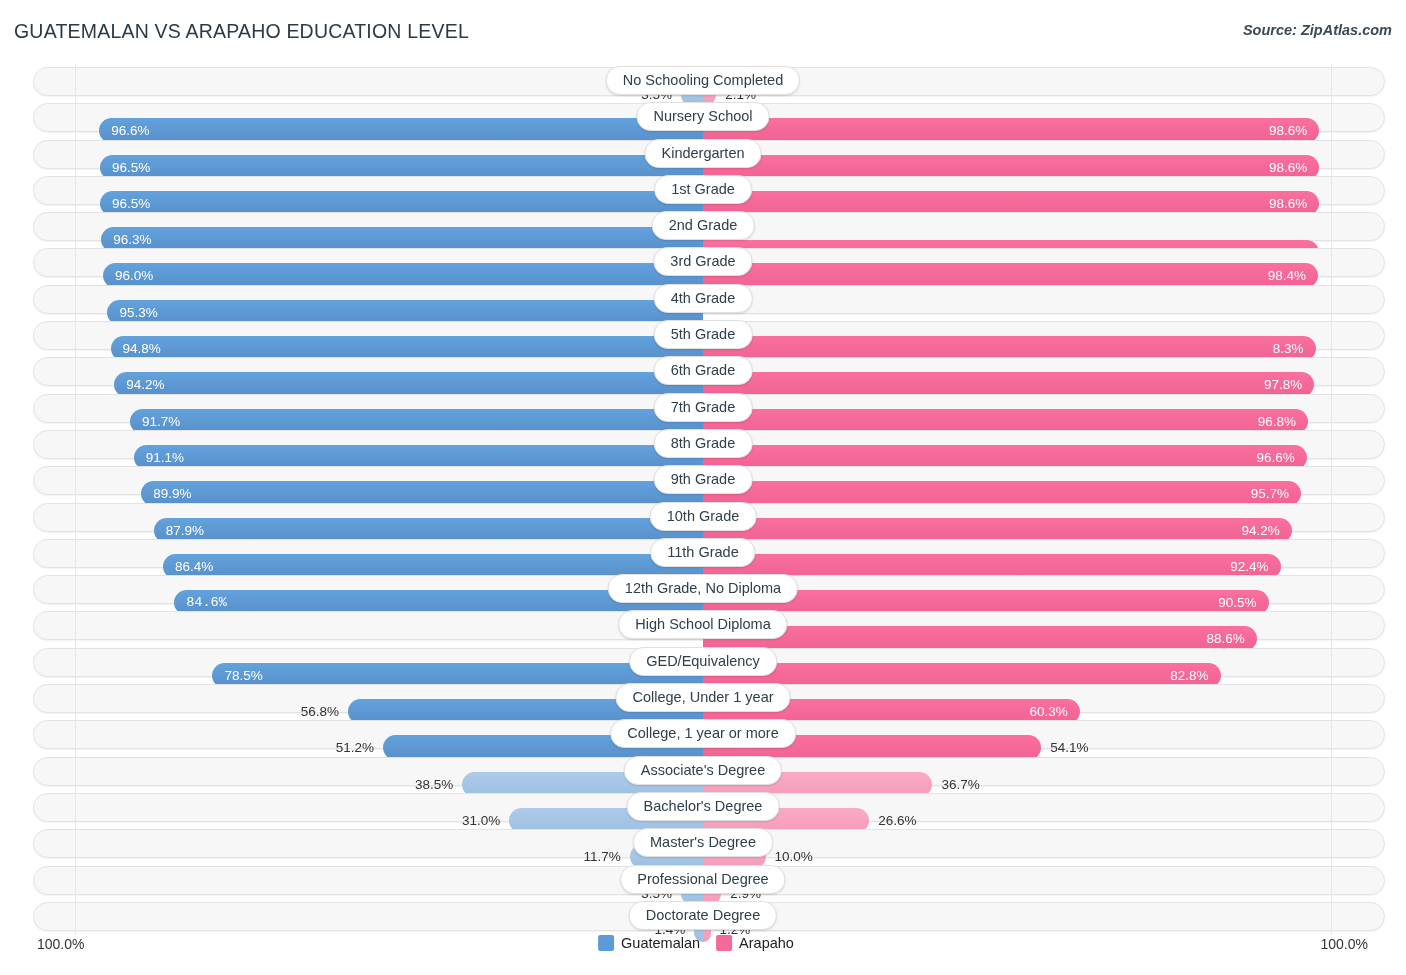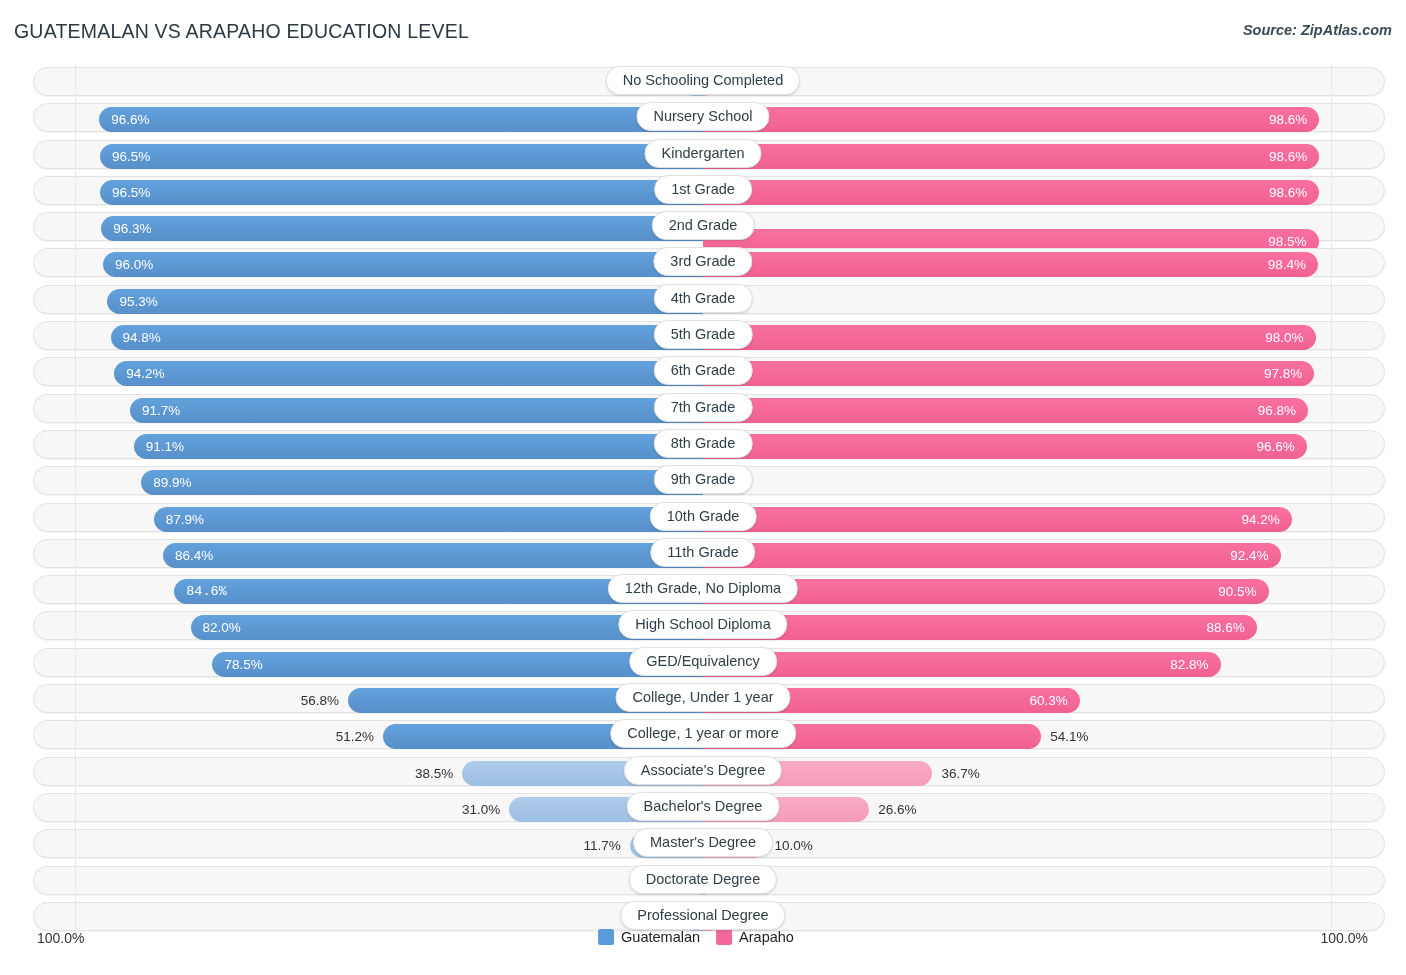--- a/index.html
+++ b/index.html
@@ -69,21 +69,21 @@
     position: absolute;
     top: 0;
     width: 1px;
     height: 100%;
     background: #e8e8e8;
   }
   #guide-left  { left: 75px; }
 
   .barwrap {
     position: absolute;
-    top: 7px;
+    top: 18px;
     height: 25px;
   }
   .bar-left  { right: 703px; }
   .bar-right { left: 703px; }
 
   .bar {
     position: absolute;
     top: 0;
     height: 25px;
     box-sizing: border-box;
@@ -132,21 +132,21 @@
     font-size: 14.5px;
     color: #30404a;
     white-space: nowrap;
     box-shadow: 0 1px 2px rgba(0,0,0,0.12);
     z-index: 5;
   }
 
   
   #footer {
     position: absolute;
-    left: 0; bottom: 22px;
+    left: 0; bottom: 16px;
     width: 1406px;
     height: 26px;
   }
   #axis-left {
     position: absolute;
     left: 37px; top: 3px;
     font-size: 14px;
     color: #333333;
   }
   #axis-right {
@@ -289,21 +289,21 @@
       <div class="row">
         <div class="track"></div>
         <div class="guide" id="" style="left: 75px;"></div>
         <div class="guide" style="left: 1331px;"></div>
         <div class="barwrap bar-left" style="width: 592.5px;">
           <div class="bar blue" style="width: 100%;"></div>
           <div class="val inside">94.8%</div>
         </div>
         <div class="barwrap bar-right" style="width: 612.5px;">
           <div class="bar pink" style="width: 100%;"></div>
-          <div class="val inside">98.0%</div>
+          <div class="val inside">8.3%</div>
         </div>
         <div class="cat">5th Grade</div>
       </div>
       <div class="row">
         <div class="track"></div>
         <div class="guide" id="" style="left: 75px;"></div>
         <div class="guide" style="left: 1331px;"></div>
         <div class="barwrap bar-left" style="width: 588.75px;">
           <div class="bar blue" style="width: 100%;"></div>
           <div class="val inside">94.2%</div>
@@ -343,20 +343,24 @@
         <div class="cat">8th Grade</div>
       </div>
       <div class="row">
         <div class="track"></div>
         <div class="guide" id="" style="left: 75px;"></div>
         <div class="guide" style="left: 1331px;"></div>
         <div class="barwrap bar-left" style="width: 561.875px; text-align: right;">
           <div class="bar blue" style="width: 100%;"></div>
           <div class="val inside">89.9%</div>
         </div>
+        <div class="barwrap bar-right" style="width: 598.125px;">
+          <div class="bar pink" style="width: 100%;"></div>
+          <div class="val inside">95.7%</div>
+        </div>
         <div class="cat">9th Grade</div>
       </div>
       <div class="row">
         <div class="track"></div>
         <div class="guide" id="" style="left: 75px;"></div>
         <div class="guide" style="left: 1331px;"></div>
         <div class="barwrap bar-left" style="width: 549.375px;">
           <div class="bar blue" style="width: 100%;"></div>
           <div class="val inside">87.9%</div>
         </div>
@@ -391,24 +395,20 @@
         <div class="barwrap bar-right" style="width: 565.625px;">
           <div class="bar pink" style="width: 100%;"></div>
           <div class="val inside">90.5%</div>
         </div>
         <div class="cat">12th Grade, No Diploma</div>
       </div>
       <div class="row">
         <div class="track"></div>
         <div class="guide" id="" style="left: 75px;"></div>
         <div class="guide" style="left: 1331px;"></div>
-        <div class="barwrap bar-left" style="width: 512.5px;">
-          <div class="bar blue" style="width: 100%;"></div>
-          <div class="val inside">82.0%</div>
-        </div>
         <div class="barwrap bar-right" style="width: 553.75px;">
           <div class="bar pink" style="width: 100%;"></div>
           <div class="val inside">88.6%</div>
         </div>
         <div class="cat">High School Diploma</div>
       </div>
       <div class="row">
         <div class="track"></div>
         <div class="guide" id="" style="left: 75px;"></div>
         <div class="guide" style="left: 1331px;"></div>
@@ -489,43 +489,43 @@
         <div class="barwrap bar-right" style="width: 62.5px;">
           <div class="bar pink-lite" style="width: 100%;"></div>
           <div class="val outside">10.0%</div>
         </div>
         <div class="cat">Master's Degree</div>
       </div>
       <div class="row">
         <div class="track"></div>
         <div class="guide" id="" style="left: 75px;"></div>
         <div class="guide" style="left: 1331px;"></div>
+        <div class="barwrap bar-left" style="width: 21.875px;">
+          <div class="bar blue-lite" style="width: 100%;"></div>
+          <div class="val outside">3.5%</div>
+        </div>
+        <div class="barwrap bar-right" style="width: 18.125px;">
+          <div class="bar pink-lite" style="width: 100%;"></div>
+          <div class="val outside">2.9%</div>
+        </div>
+        <div class="cat">Professional Degree</div>
+      </div>
+      <div class="row">
+        <div class="track"></div>
+        <div class="guide" id="" style="left: 75px;"></div>
+        <div class="guide" style="left: 1331px;"></div>
         <div class="barwrap bar-left" style="width: 8.75px;">
           <div class="bar blue-lite" style="width: 100%;"></div>
           <div class="val outside">1.4%</div>
         </div>
         <div class="barwrap bar-right" style="width: 7.5px;">
           <div class="bar pink-lite" style="width: 100%;"></div>
           <div class="val outside">1.2%</div>
         </div>
         <div class="cat">Doctorate Degree</div>
-      </div>
-      <div class="row">
-        <div class="track"></div>
-        <div class="guide" id="" style="left: 75px;"></div>
-        <div class="guide" style="left: 1331px;"></div>
-        <div class="barwrap bar-left" style="width: 21.875px;">
-          <div class="bar blue-lite" style="width: 100%;"></div>
-          <div class="val outside">3.5%</div>
-        </div>
-        <div class="barwrap bar-right" style="width: 18.125px;">
-          <div class="bar pink-lite" style="width: 100%;"></div>
-          <div class="val outside">2.9%</div>
-        </div>
-        <div class="cat">Professional Degree</div>
       </div>
     </div>
 
   <div id="footer">
     <div id="axis-left">100.0%</div>
     <div id="legend">
         <div class="legend-item">
           <span class="legend-swatch" style="background: rgb(91, 155, 217);"></span>
           <span class="legend-text">Guatemalan</span>
         </div>

